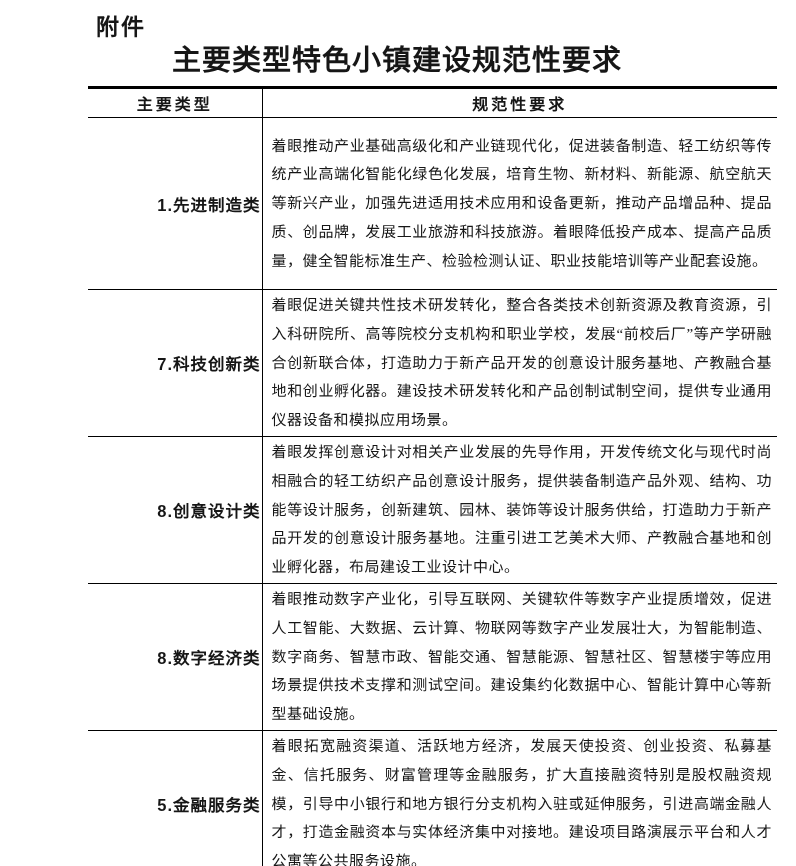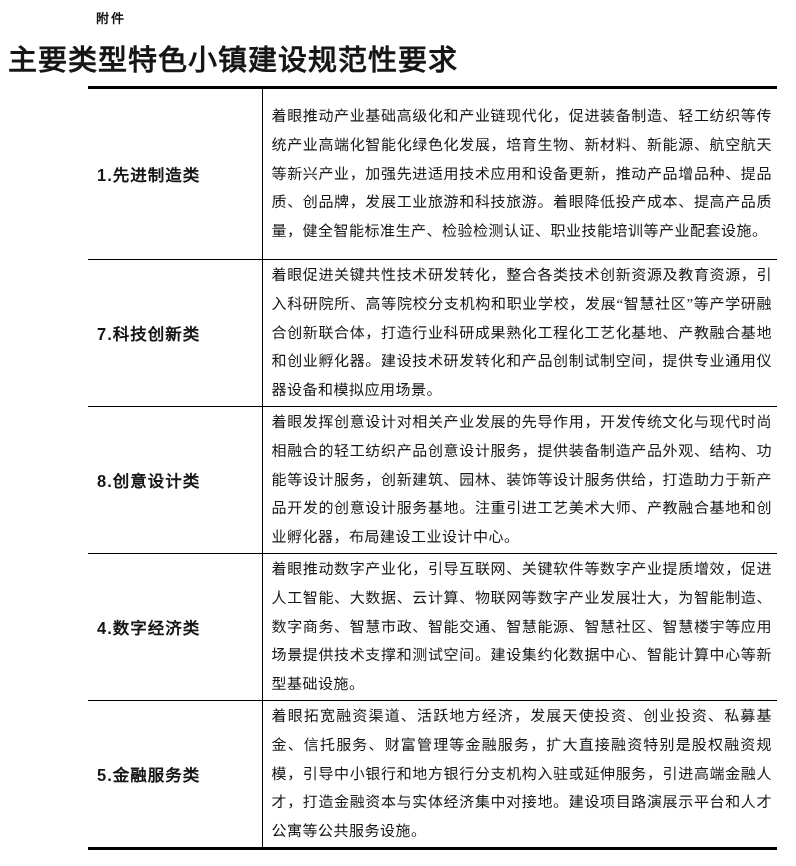--- a/index.html
+++ b/index.html
@@ -16,30 +16,31 @@
     overflow: hidden;
   }
   .doc {
     position: absolute;
     inset: 0;
   }
   .attachment-label {
     position: absolute;
     left: 96px;
     top: 8px;
-    font-size: 13px;
+    font-size: 23px;
     font-weight: bold;
     font-family: "Liberation Sans", "DejaVu Sans", sans-serif;
     letter-spacing: 2px;
   }
   .doc-title {
     position: absolute;
-    left: 8px;
+    left: 16px;
     top: 36px;
     width: 762px;
+    text-align: center;
     font-size: 29px;
     font-weight: bold;
     letter-spacing: 1px;
     font-family: "Liberation Serif", "DejaVu Serif", serif;
   }
   table.req-table {
     position: absolute;
     left: 88px;
     top: 86px;
     width: 689px;
@@ -69,21 +70,21 @@
     font-size: 16px;
     font-weight: bold;
     text-align: center;
     letter-spacing: 3px;
     padding: 2px 0;
   }
   td.cell-type {
     font-family: "Liberation Sans", "DejaVu Sans", sans-serif;
     font-size: 16.5px;
     font-weight: bold;
-    text-align: left;
+    text-align: right;
     padding-left: 9px;
     letter-spacing: 1px;
     vertical-align: middle;
   }
   td.cell-req {
     font-size: 15px;
     line-height: 28.8px;
     text-align: justify;
     text-justify: inter-ideograph;
     letter-spacing: 0.5px;
@@ -104,38 +105,42 @@
   <div class="attachment-label">附件</div>
 
   <div class="doc-title">主要类型特色小镇建设规范性要求</div>
 
   <table class="req-table">
     <colgroup>
       <col class="c-type">
       <col class="c-req">
     </colgroup>
     <tbody>
+      <tr class="header-row">
+        <th class="h-type">主要类型</th>
+        <th class="h-req">规范性要求</th>
+      </tr>
 
       <tr class="r-6">
         <td class="cell-type">1.先进制造类</td>
         <td class="cell-req">着眼推动产业基础高级化和产业链现代化，促进装备制造、轻工纺织等传统产业高端化智能化绿色化发展，培育生物、新材料、新能源、航空航天等新兴产业，加强先进适用技术应用和设备更新，推动产品增品种、提品质、创品牌，发展工业旅游和科技旅游。着眼降低投产成本、提高产品质量，健全智能标准生产、检验检测认证、职业技能培训等产业配套设施。</td>
       </tr>
 
       <tr class="r-5a">
         <td class="cell-type">7.科技创新类</td>
-        <td class="cell-req">着眼促进关键共性技术研发转化，整合各类技术创新资源及教育资源，引入科研院所、高等院校分支机构和职业学校，发展“智慧社区”等产学研融合创新联合体，打造行业科研成果熟化工程化工艺化基地、产教融合基地和创业孵化器。建设技术研发转化和产品创制试制空间，提供专业通用仪器设备和模拟应用场景。</td>
+        <td class="cell-req">着眼促进关键共性技术研发转化，整合各类技术创新资源及教育资源，引入科研院所、高等院校分支机构和职业学校，发展“前校后厂”等产学研融合创新联合体，打造助力于新产品开发的创意设计服务基地、产教融合基地和创业孵化器。建设技术研发转化和产品创制试制空间，提供专业通用仪器设备和模拟应用场景。</td>
       </tr>
 
       <tr class="r-5b">
         <td class="cell-type">8.创意设计类</td>
         <td class="cell-req">着眼发挥创意设计对相关产业发展的先导作用，开发传统文化与现代时尚相融合的轻工纺织产品创意设计服务，提供装备制造产品外观、结构、功能等设计服务，创新建筑、园林、装饰等设计服务供给，打造助力于新产品开发的创意设计服务基地。注重引进工艺美术大师、产教融合基地和创业孵化器，布局建设工业设计中心。</td>
       </tr>
 
       <tr class="r-5c">
-        <td class="cell-type">4.数字经济类</td>
+        <td class="cell-type">8.数字经济类</td>
         <td class="cell-req">着眼推动数字产业化，引导互联网、关键软件等数字产业提质增效，促进人工智能、大数据、云计算、物联网等数字产业发展壮大，为智能制造、数字商务、智慧市政、智能交通、智慧能源、智慧社区、智慧楼宇等应用场景提供技术支撑和测试空间。建设集约化数据中心、智能计算中心等新型基础设施。</td>
       </tr>
 
       <tr class="r-5d last-row">
         <td class="cell-type">5.金融服务类</td>
         <td class="cell-req">着眼拓宽融资渠道、活跃地方经济，发展天使投资、创业投资、私募基金、信托服务、财富管理等金融服务，扩大直接融资特别是股权融资规模，引导中小银行和地方银行分支机构入驻或延伸服务，引进高端金融人才，打造金融资本与实体经济集中对接地。建设项目路演展示平台和人才公寓等公共服务设施。</td>
       </tr>
     </tbody>
   </table>
 </div>

